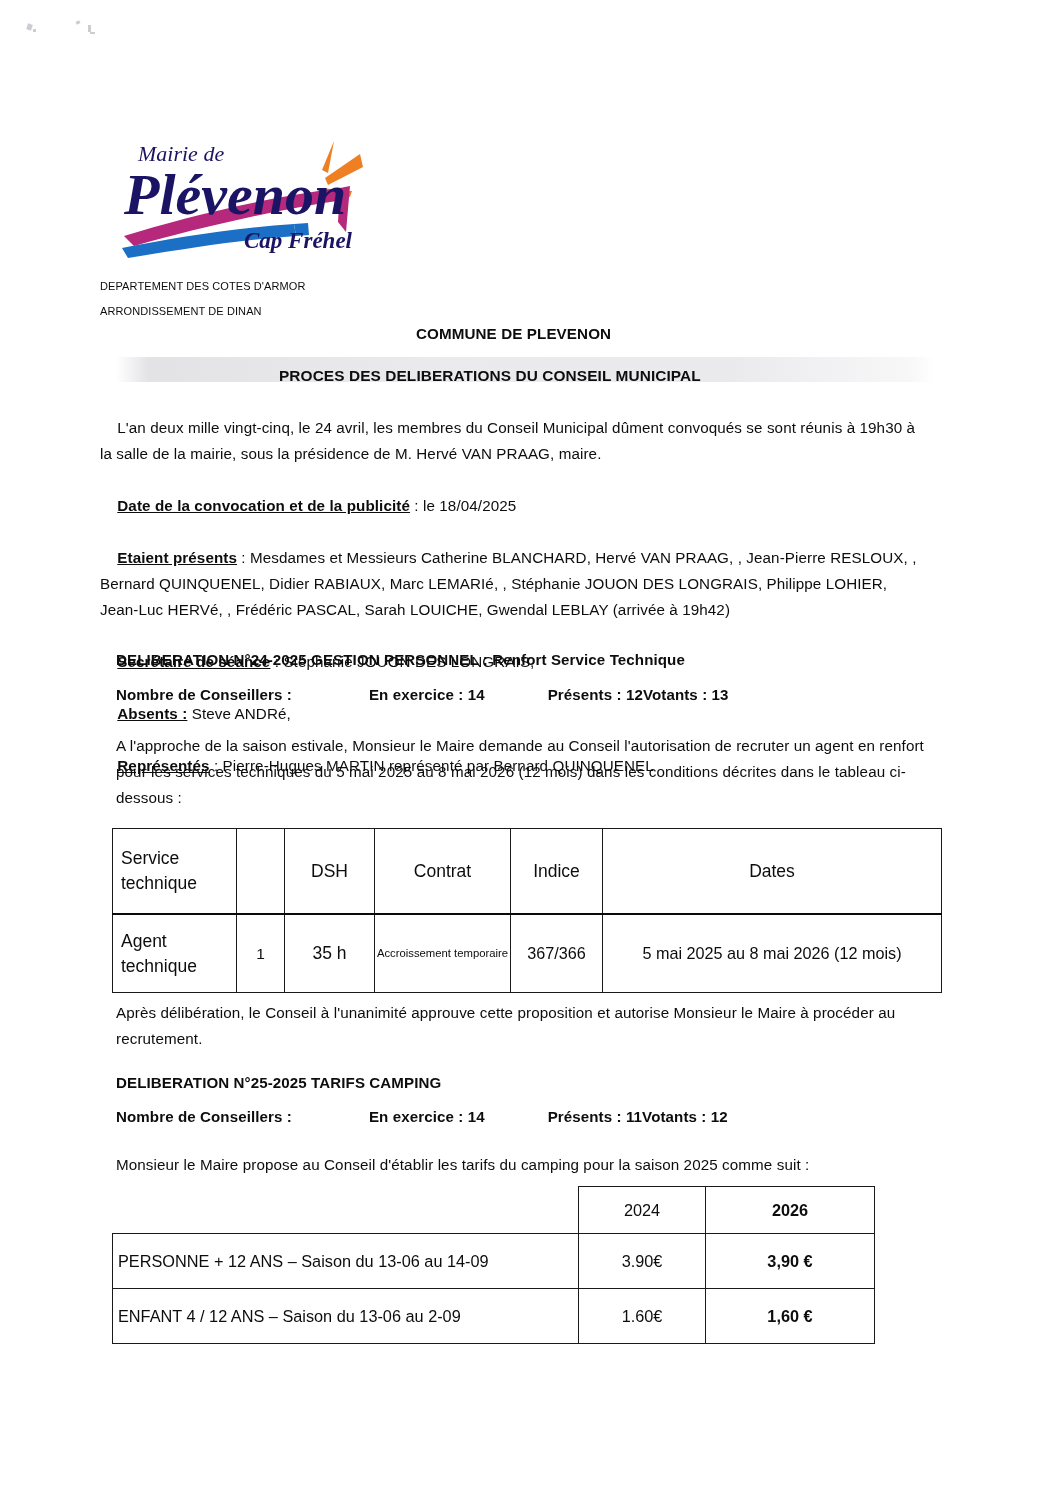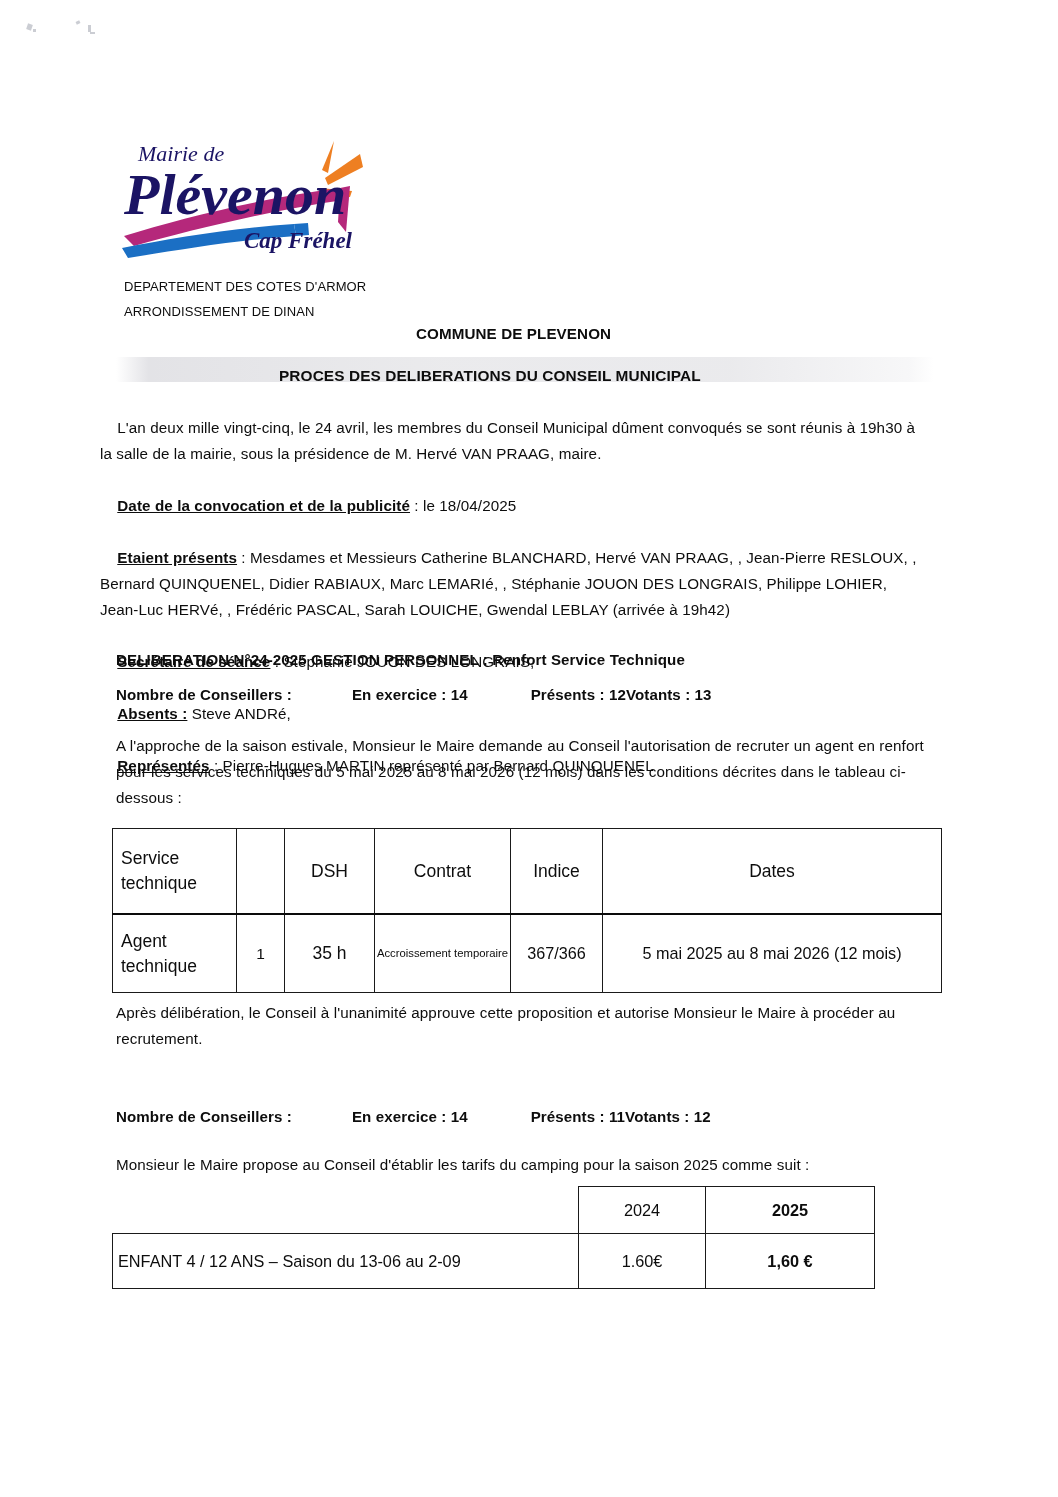--- a/index.html
+++ b/index.html
@@ -47,23 +47,23 @@
 
   
   .txt {
     position: absolute;
     font-size: 15.2px;
     line-height: 26px;
     letter-spacing: .1px;
     white-space: pre-wrap;
   }
   .dept {
-    left: 124px;
+    left: 100px;
     top: 274px;
-    font-size: 13px;
+    font-size: 11px;
     line-height: 25px;
   }
   .commune {
     left: 416px;
     top: 321px;
     font-weight: bold;
     font-size: 15.2px;
   }
 
   .title-band {
@@ -99,21 +99,21 @@
   .delib-head {
     font-weight: bold;
     font-size: 15.1px;
   }
   .delib1 { left: 116px; top: 647px; }
   .counts1 { left: 116px; top: 682px; }
   .delib2 { left: 116px; top: 1070px; }
   .counts2 { left: 116px; top: 1104px; }
 
   .counts { font-weight: bold; font-size: 15.1px; }
-  .counts span.c2 { margin-left: 60px; }
+  .counts span.c2 { margin-left: 77px; }
   .counts span.c3 { margin-left: 63px; }
   .counts span.c4 { }
 
   .para1 {
     left: 116px;
     top: 733px;
     width: 826px;
   }
   .after-table {
     left: 116px;
@@ -273,36 +273,42 @@
         <td>35 h</td>
         <td class="small">Accroissement temporaire</td>
         <td class="c-indice">367/366</td>
         <td class="c-dates">5 mai 2025 au 8 mai 2026 (12 mois)</td>
       </tr>
     </tbody>
   </table>
 
   <div class="txt after-table">Après délibération, le Conseil à l'unanimité approuve cette proposition et autorise Monsieur le Maire à procéder au recrutement.</div>
 
+  <div class="txt delib-head delib2">DELIBERATION N°25-2025 TARIFS CAMPING</div>
 
   <div class="txt counts counts2"><span>Nombre de Conseillers :</span><span class="c2">En exercice : 14</span><span class="c3">Présents : 11</span><span class="c4">Votants : 12</span></div>
 
   <div class="txt para2">Monsieur le Maire propose au Conseil d'établir les tarifs du camping pour la saison 2025 comme suit :</div>
 
   <table class="table2">
     <colgroup>
       <col style="width:466px">
       <col style="width:127px">
       <col style="width:169px">
     </colgroup>
     <tbody>
       <tr class="hdr">
         <td class="blank"></td>
         <td class="y2024">2024</td>
-        <td class="y2025">2025</td>
+        <td class="y2025">2026</td>
+      </tr>
+      <tr>
+        <td class="lbl">PERSONNE + 12 ANS – Saison du 13-06 au 14-09</td>
+        <td class="val">3.90€</td>
+        <td class="val-new">3,90 €</td>
       </tr>
       <tr>
         <td class="lbl">ENFANT 4 / 12 ANS – Saison du 13-06 au 2-09</td>
         <td class="val">1.60€</td>
         <td class="val-new">1,60 €</td>
       </tr>
     </tbody>
   </table>
 
 </div>

